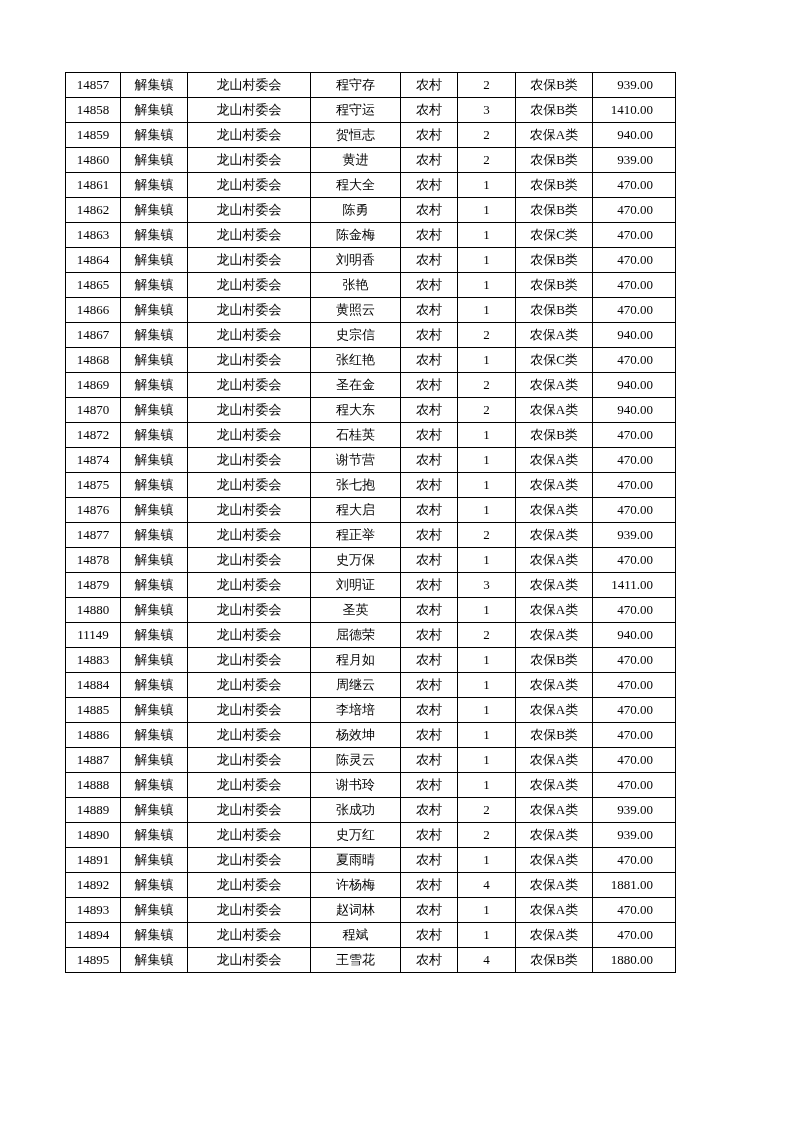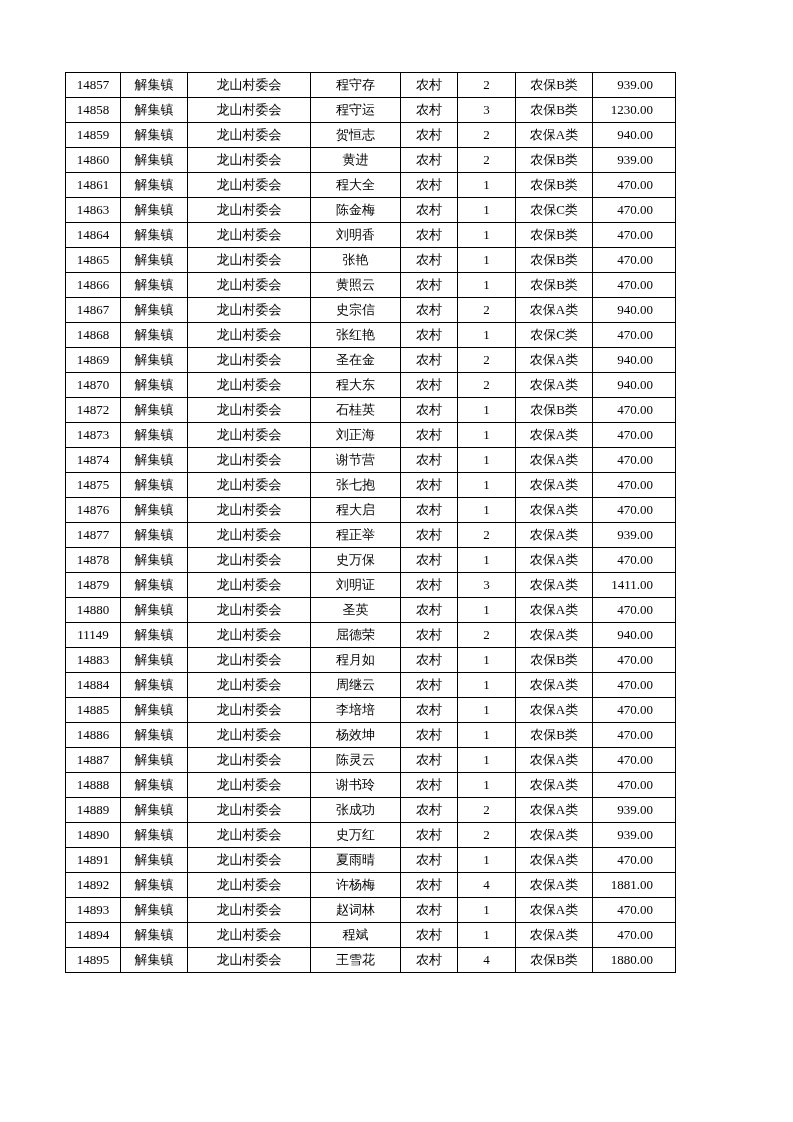--- a/index.html
+++ b/index.html
@@ -73,21 +73,21 @@
           <td class="col-amount">939.00</td>
         </tr>
         <tr>
           <td class="col-id">14858</td>
           <td class="col-town">解集镇</td>
           <td class="col-village">龙山村委会</td>
           <td class="col-name">程守运</td>
           <td class="col-type">农村</td>
           <td class="col-count">3</td>
           <td class="col-category">农保B类</td>
-          <td class="col-amount">1230.00</td>
+          <td class="col-amount">1410.00</td>
         </tr>
         <tr>
           <td class="col-id">14859</td>
           <td class="col-town">解集镇</td>
           <td class="col-village">龙山村委会</td>
           <td class="col-name">贺恒志</td>
           <td class="col-type">农村</td>
           <td class="col-count">2</td>
           <td class="col-category">农保A类</td>
           <td class="col-amount">940.00</td>
@@ -106,20 +106,30 @@
           <td class="col-id">14861</td>
           <td class="col-town">解集镇</td>
           <td class="col-village">龙山村委会</td>
           <td class="col-name">程大全</td>
           <td class="col-type">农村</td>
           <td class="col-count">1</td>
           <td class="col-category">农保B类</td>
           <td class="col-amount">470.00</td>
         </tr>
         <tr>
+          <td class="col-id">14862</td>
+          <td class="col-town">解集镇</td>
+          <td class="col-village">龙山村委会</td>
+          <td class="col-name">陈勇</td>
+          <td class="col-type">农村</td>
+          <td class="col-count">1</td>
+          <td class="col-category">农保B类</td>
+          <td class="col-amount">470.00</td>
+        </tr>
+        <tr>
           <td class="col-id">14863</td>
           <td class="col-town">解集镇</td>
           <td class="col-village">龙山村委会</td>
           <td class="col-name">陈金梅</td>
           <td class="col-type">农村</td>
           <td class="col-count">1</td>
           <td class="col-category">农保C类</td>
           <td class="col-amount">470.00</td>
         </tr>
         <tr>
@@ -193,30 +203,20 @@
           <td class="col-amount">940.00</td>
         </tr>
         <tr>
           <td class="col-id">14872</td>
           <td class="col-town">解集镇</td>
           <td class="col-village">龙山村委会</td>
           <td class="col-name">石桂英</td>
           <td class="col-type">农村</td>
           <td class="col-count">1</td>
           <td class="col-category">农保B类</td>
-          <td class="col-amount">470.00</td>
-        </tr>
-        <tr>
-          <td class="col-id">14873</td>
-          <td class="col-town">解集镇</td>
-          <td class="col-village">龙山村委会</td>
-          <td class="col-name">刘正海</td>
-          <td class="col-type">农村</td>
-          <td class="col-count">1</td>
-          <td class="col-category">农保A类</td>
           <td class="col-amount">470.00</td>
         </tr>
         <tr>
           <td class="col-id">14874</td>
           <td class="col-town">解集镇</td>
           <td class="col-village">龙山村委会</td>
           <td class="col-name">谢节营</td>
           <td class="col-type">农村</td>
           <td class="col-count">1</td>
           <td class="col-category">农保A类</td>

